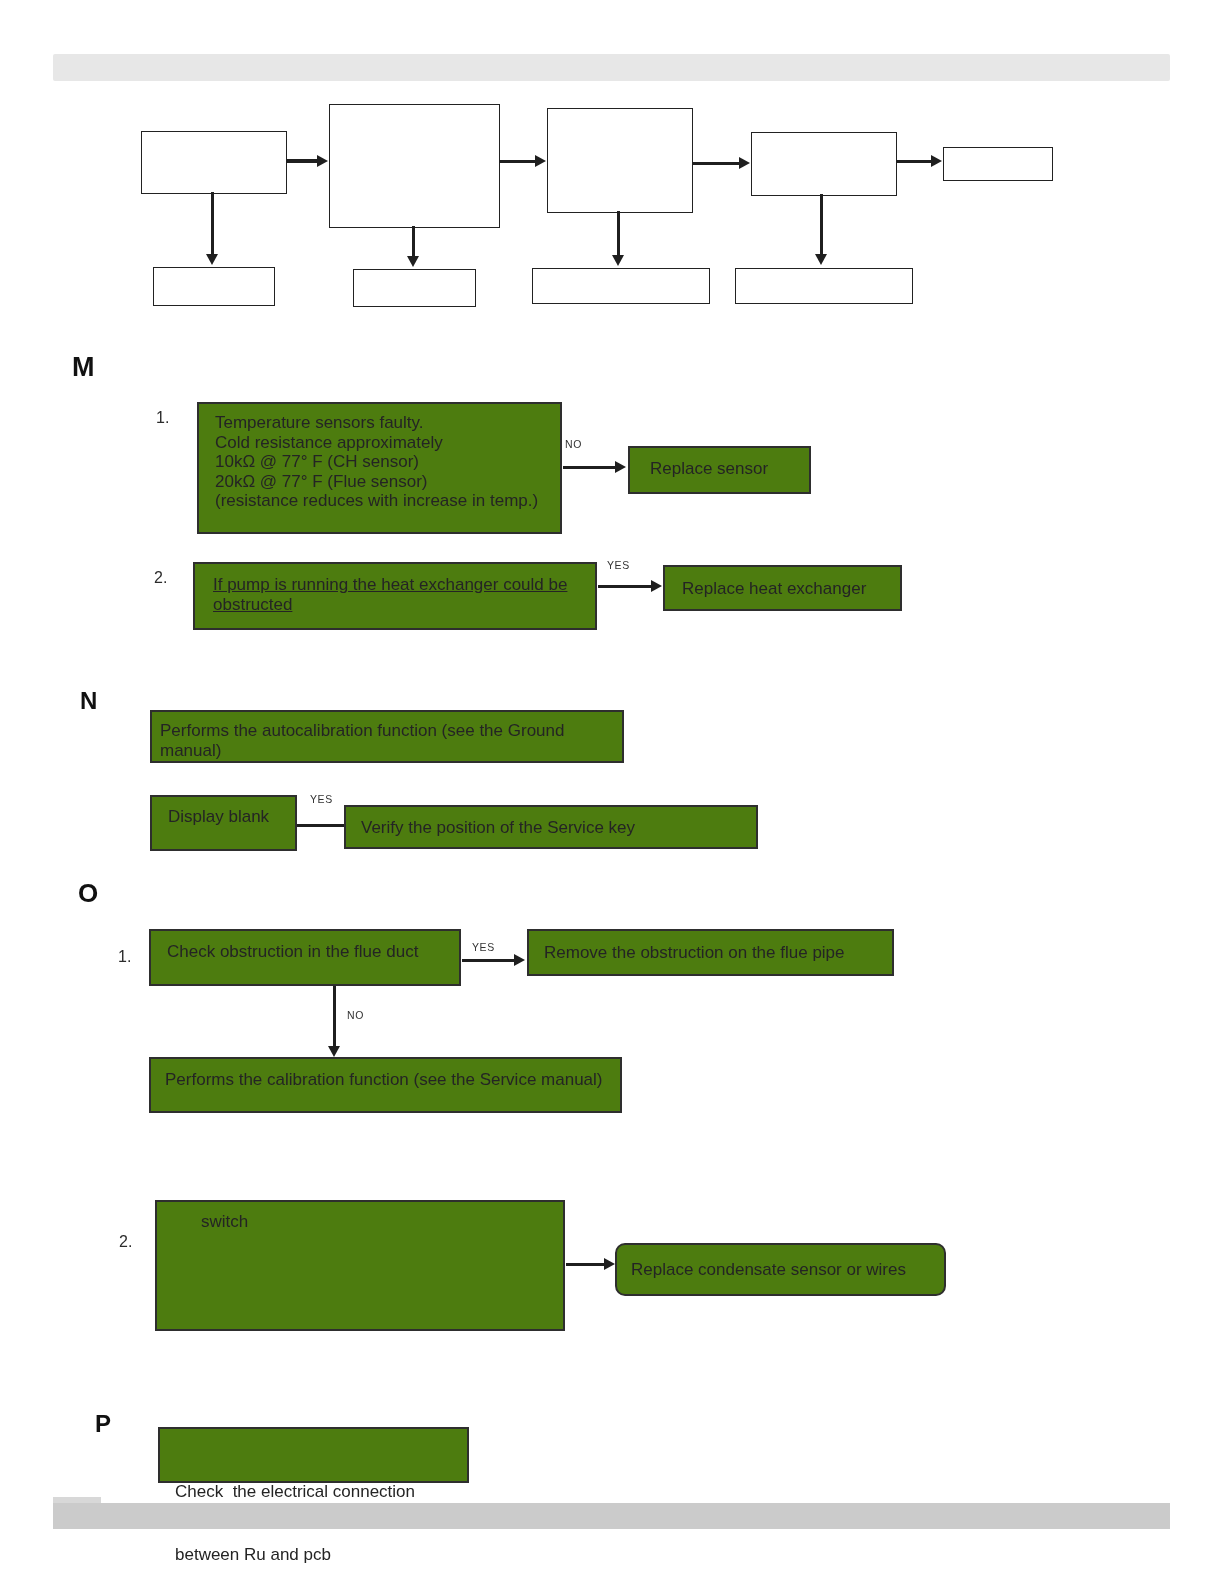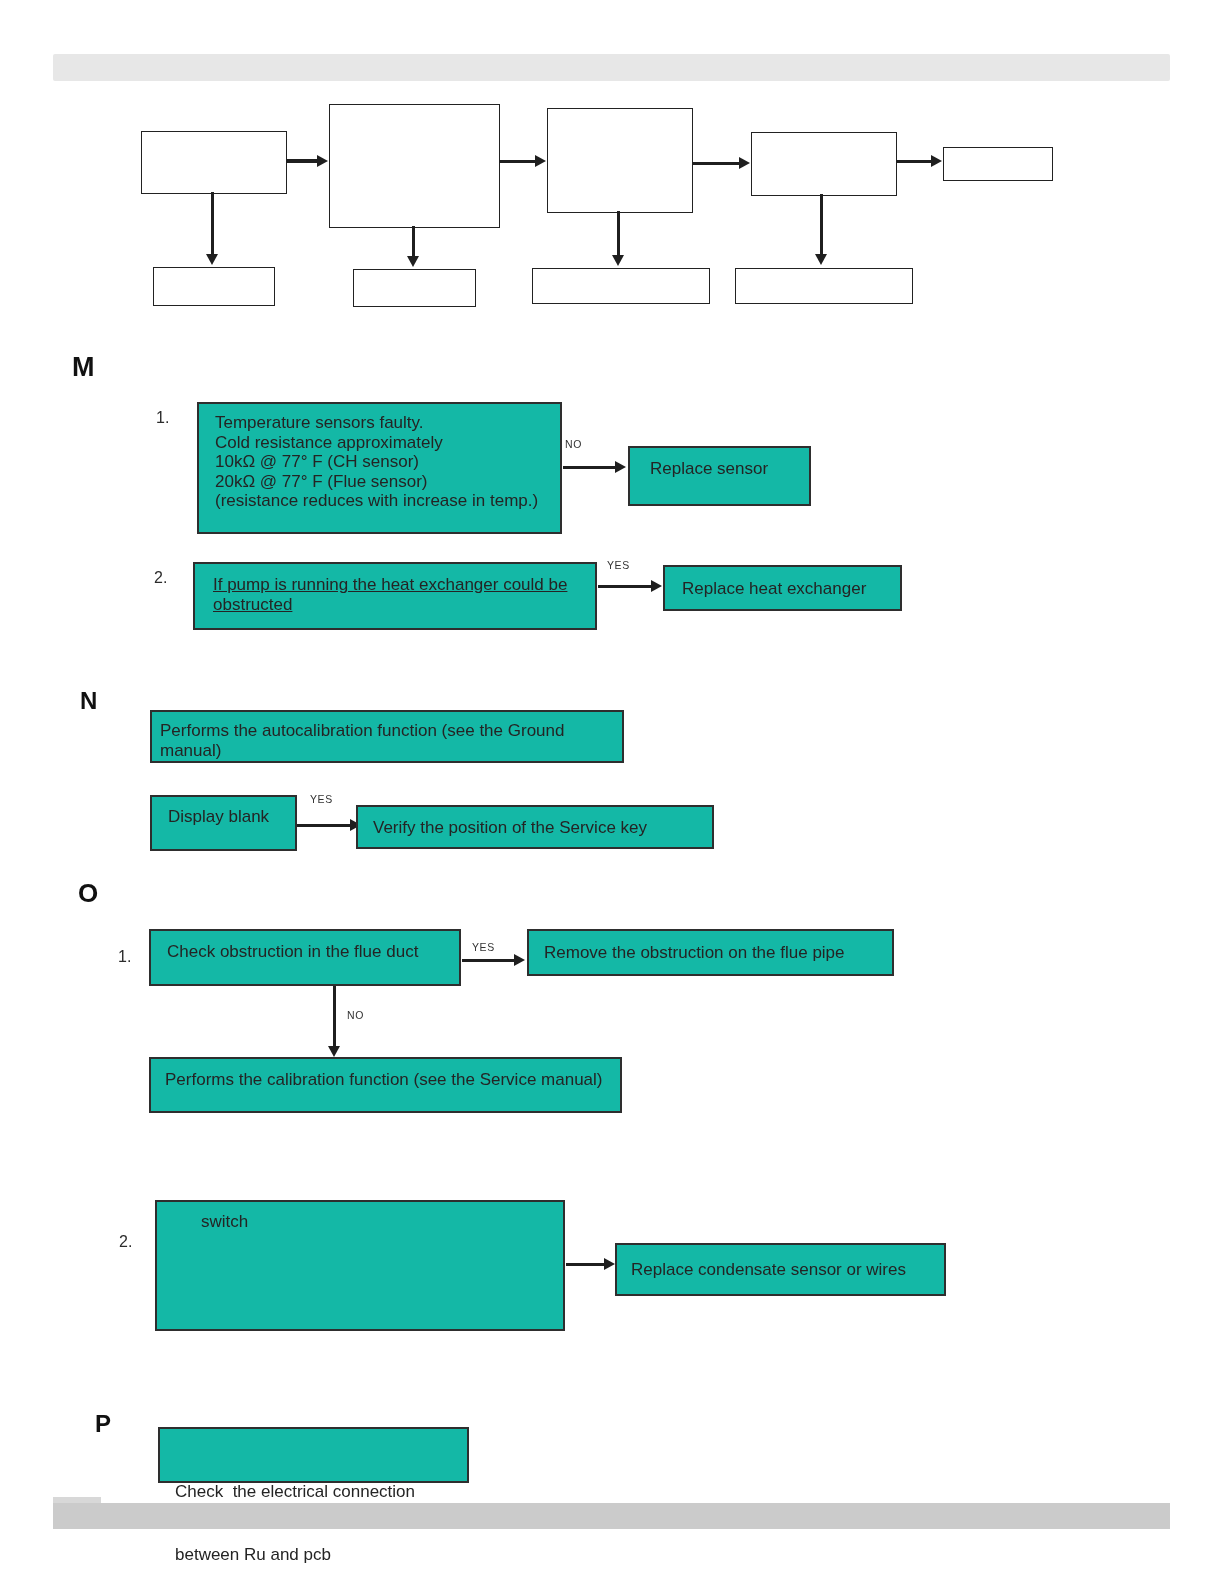--- a/index.html
+++ b/index.html
@@ -16,21 +16,21 @@
   
   .fbox{
     position:absolute;
     border:1.5px solid #222222;
     background:#ffffff;
   }
   
   .tbox{
     position:absolute;
     border:2px solid #2e2e2e;
-    background:#14b8a6;
+    background:#4d7c0f;
     font-size:17px;
     line-height:19.5px;
     color:#242424;
     box-sizing:border-box;
   }
   
   .seclabel{
     position:absolute;
     font-weight:bold;
     color:#111111;
@@ -119,21 +119,21 @@
   <div>Temperature sensors faulty.</div>
   <div>Cold resistance approximately</div>
   <div>10kΩ @ 77° F (CH sensor)</div>
   <div>20kΩ @ 77° F (Flue sensor)</div>
   <div>(resistance reduces with increase in temp.)</div>
 </div>
 
 <div class="edge" style="left:565px;top:438px;">NO</div>
 <div class="arrow-h" style="left:563px;top:466px;width:52px;"></div>
 
-<div class="tbox" style="left:628px;top:446px;width:183px;height:60px;padding:11px 0 0 20px;">
+<div class="tbox" style="left:628px;top:446px;width:183px;height:48px;padding:11px 0 0 20px;">
   <div>Replace sensor</div>
 </div>
 
 <div class="itemnum" style="left:154px;top:569px;">2.</div>
 
 <div class="tbox" style="left:193px;top:562px;width:404px;height:68px;padding:11px 4px 0 18px;text-decoration:underline;">
   <div>If pump is running the heat exchanger could be</div>
   <div>obstructed</div>
 </div>
 
@@ -150,21 +150,21 @@
   <div>Performs the autocalibration function (see the Ground manual)</div>
 </div>
 
 <div class="tbox" style="left:150px;top:795px;width:147px;height:56px;padding:10px 0 0 16px;">
   <div>Display blank</div>
 </div>
 
 <div class="edge" style="left:310px;top:793px;">YES</div>
 <div class="arrow-h" style="left:297px;top:824px;width:53px;"></div>
 
-<div class="tbox" style="left:356px;top:805px;width:358px;height:44px;padding:11px 0 0 15px;">
+<div class="tbox" style="left:344px;top:805px;width:414px;height:44px;padding:11px 0 0 15px;">
   <div>Verify the position of the Service key</div>
 </div>
 
 <div class="seclabel" style="left:78px;top:878px;font-size:26px;">O</div>
 
 <div class="itemnum" style="left:118px;top:948px;">1.</div>
 
 <div class="tbox" style="left:149px;top:929px;width:312px;height:57px;padding:11px 0 0 16px;">
   <div>Check obstruction in the flue duct</div>
 </div>
@@ -184,21 +184,21 @@
 </div>
 
 <div class="itemnum" style="left:119px;top:1233px;">2.</div>
 
 <div class="tbox" style="left:155px;top:1200px;width:410px;height:131px;padding:10px 0 0 17px;line-height:20px;">
   <div class="indent">switch</div>
 </div>
 
 <div class="arrow-h" style="left:566px;top:1263px;width:38px;"></div>
 
-<div class="tbox" style="left:615px;top:1243px;width:331px;height:53px;padding:15px 0 0 14px;">
+<div class="tbox" style="left:615px;top:1243px;width:331px;height:53px;padding:15px 0 0 14px;border-radius:10px;">
   <div>Replace condensate sensor or wires</div>
 </div>
 
 <div class="seclabel" style="left:95px;top:1410px;font-size:24px;">P</div>
 
 <div class="tbox" style="left:158px;top:1427px;width:311px;height:56px;padding:10px 0 0 15px;line-height:21px;white-space:pre;">
   <div>Check  the electrical connection</div>
   <div>between Ru and pcb</div>
 </div>
 

